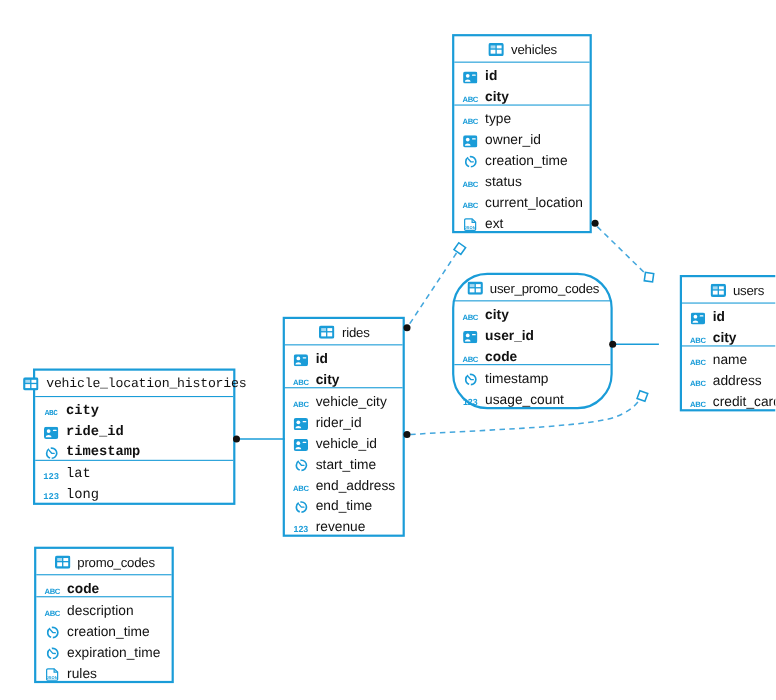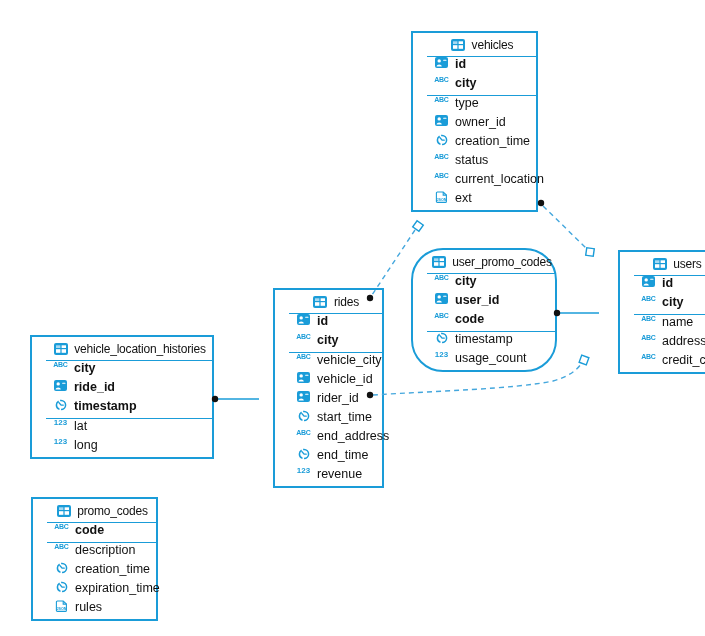--- a/index.html
+++ b/index.html
@@ -8,45 +8,44 @@
     --ink:#111111;
   }
   html,body{margin:0;padding:0;background:#ffffff;}
   .canvas{
     position:relative;width:705px;height:636px;background:#ffffff;
     font-family:"Liberation Sans",sans-serif;color:var(--ink);overflow:hidden;
   }
   .table{
     position:absolute;background:#ffffff;border:2px solid var(--blue);
     box-sizing:border-box;
-    padding-left:14px;
   }
   .thead{
     display:flex;align-items:center;justify-content:center;gap:5px;
     height:23px;border-bottom:1px solid var(--blue);
     font-size:12px;font-weight:500;white-space:nowrap;letter-spacing:-0.2px;
   }
   .rows{display:block;}
   .row{
-    display:flex;align-items:flex-start;gap:5px;height:19px;
+    display:flex;align-items:flex-end;gap:5px;height:19px;
     padding:0 6px;font-size:12.5px;white-space:nowrap;
   }
   .row.key{font-weight:700;}
   .sep{border-top:1px solid var(--blue);height:0;}
   .icon{
     width:17px;flex:none;display:inline-flex;align-items:center;justify-content:center;
   }
   .abc{font-size:7px;font-weight:700;color:var(--blue);letter-spacing:-0.3px;line-height:1;}
   .num{font-size:8px;font-weight:600;color:var(--blue);line-height:1;}
   
   .t-vehicles{left:411px;top:31px;width:127px;}
   .t-upc{left:411px;top:248px;width:146px;border-radius:32px;}
   .t-users{left:618px;top:250px;width:103px;}
-  .t-rides{left:257px;top:288px;width:111px;margin-left:16px;}
-  .t-vlh{left:30px;top:335px;width:184px;}
+  .t-rides{left:257px;top:288px;width:111px;}
+  .t-vlh{left:30px;top:335px;width:184px;font-family:Liberation Mono, monospace;}
   .t-promo{left:31px;top:497px;width:127px;}
   .relations{position:absolute;left:0;top:0;pointer-events:none;z-index:5;}
 </style>
 </head>
 <body>
 
 <div class="canvas">
 
   <svg class="relations" width="705" height="636" viewBox="0 0 705 636">
     <g stroke="#44a7dd" stroke-width="1.4" fill="none" stroke-dasharray="5 4">
@@ -304,32 +303,32 @@
         </div>
         <div class="row">
           <span class="icon">
             <svg width="13" height="11" viewBox="0 0 13 11">
               <rect width="13" height="11" rx="2" fill="#1a9cd8"></rect>
               <circle cx="4.2" cy="3.9" r="1.7" fill="#ffffff"></circle>
               <path d="M1.6 9.4 C1.6 6.7 6.8 6.7 6.8 9.4 Z" fill="#ffffff"></path>
               <rect x="8.1" y="2.7" width="3.4" height="1.1" rx="0.5" fill="#ffffff"></rect>
             </svg>
           </span>
+          <span>rider_id</span>
+        </div>
+        <div class="row">
+          <span class="icon">
+            <svg width="13" height="11" viewBox="0 0 13 11">
+              <rect width="13" height="11" rx="2" fill="#1a9cd8"></rect>
+              <circle cx="4.2" cy="3.9" r="1.7" fill="#ffffff"></circle>
+              <path d="M1.6 9.4 C1.6 6.7 6.8 6.7 6.8 9.4 Z" fill="#ffffff"></path>
+              <rect x="8.1" y="2.7" width="3.4" height="1.1" rx="0.5" fill="#ffffff"></rect>
+            </svg>
+          </span>
           <span>vehicle_id</span>
-        </div>
-        <div class="row">
-          <span class="icon">
-            <svg width="13" height="11" viewBox="0 0 13 11">
-              <rect width="13" height="11" rx="2" fill="#1a9cd8"></rect>
-              <circle cx="4.2" cy="3.9" r="1.7" fill="#ffffff"></circle>
-              <path d="M1.6 9.4 C1.6 6.7 6.8 6.7 6.8 9.4 Z" fill="#ffffff"></path>
-              <rect x="8.1" y="2.7" width="3.4" height="1.1" rx="0.5" fill="#ffffff"></rect>
-            </svg>
-          </span>
-          <span>rider_id</span>
         </div>
         <div class="row">
           <span class="icon">
             <svg width="12" height="12" viewBox="0 0 12 12">
               <circle cx="6" cy="6" r="4.6" fill="none" stroke="#1a9cd8" stroke-width="1.5" stroke-dasharray="10 1.6" stroke-dashoffset="3"></circle>
               <path d="M6 6 L3.8 3.5 M6 6 L8.3 6.1" stroke="#1a9cd8" stroke-width="1.2" fill="none" stroke-linecap="round"></path>
             </svg>
           </span>
           <span>start_time</span>
         </div>

